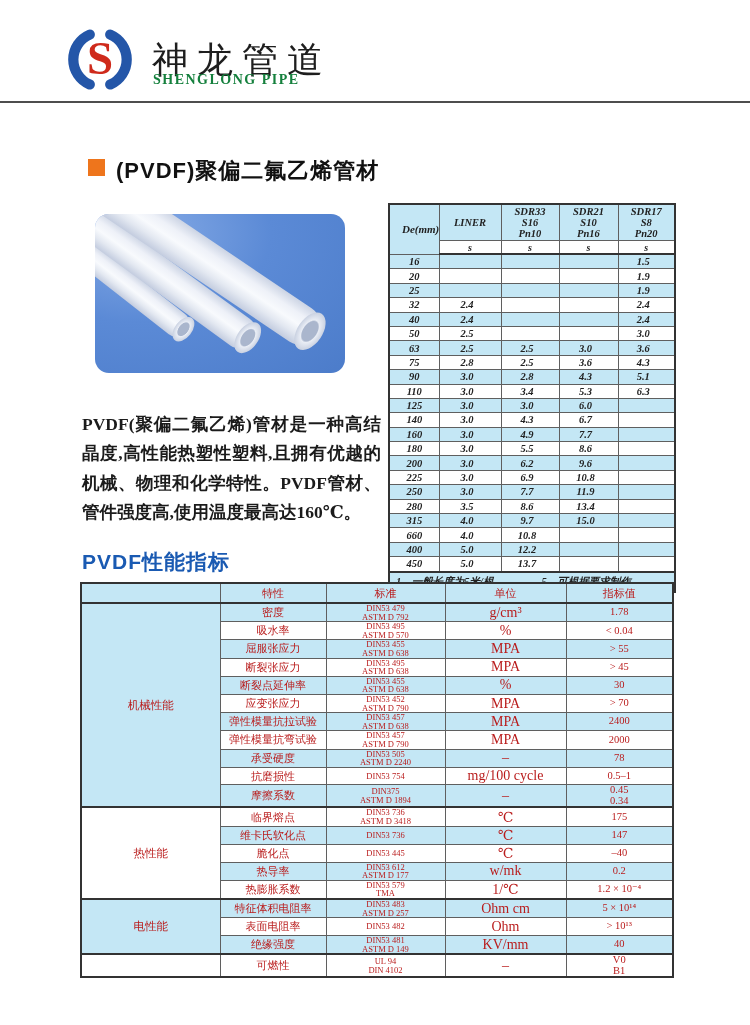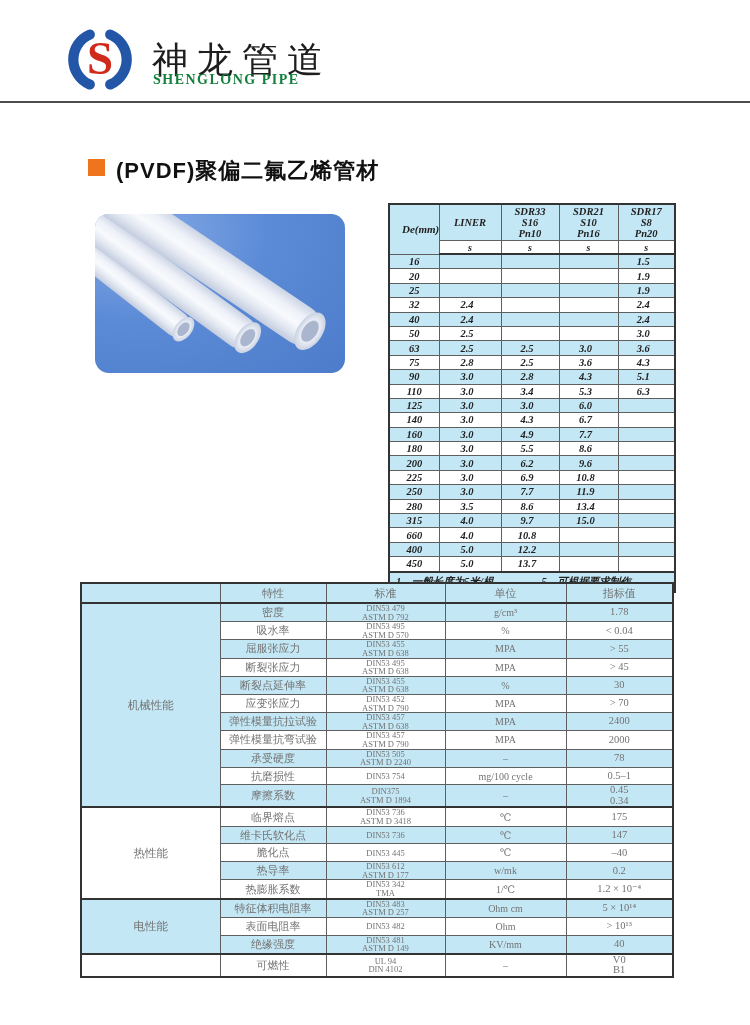--- a/index.html
+++ b/index.html
@@ -55,26 +55,26 @@
                         text-align:left; padding:2px 6px; }
   .dim-table tfoot .note2 { margin-left:48px; }
   .pre { white-space:pre-line; }
 
   
   .sec-title { position:absolute; left:82px; top:548px; font-size:21px; font-weight:bold; color:#1a5ab2;
                font-family:"Liberation Sans","DejaVu Sans",sans-serif; letter-spacing:1px; }
 
   
   .perf-table { position:absolute; left:80px; top:582px; width:592px; table-layout:fixed;
-                border-collapse:collapse; border:2px solid #333; color:#737373; text-align:center; }
+                border-collapse:collapse; border:2px solid #333; color:#b91c1c; text-align:center; }
   .perf-table th, .perf-table td { border:1px solid #5f5f5f; padding:0; }
   .perf-table thead th { background:#c4e7f5; font-size:11px; font-weight:normal; height:18px; }
   .perf-table td.prop { font-size:11px; height:16.8px; }
   .perf-table td.std  { font-size:8.5px; line-height:8.6px; }
-  .perf-table td.unit { font-size:10px; }
+  .perf-table td.unit { font-size:14px; }
   .perf-table td.val  { font-size:10.5px; line-height:10.5px; }
   .perf-table tr.blue td { background:#c4e7f5; }
   .perf-table td.group { font-size:11.5px; background:#fff; }
   .perf-table td.group.gblue { background:#c4e7f5; }
   .perf-table tr.group-start td { border-top:2px solid #333; }
 </style>
 </head>
 <body>
 
 <div class="page">
@@ -92,20 +92,21 @@
 
   <div class="title-bullet"></div>
   <div class="page-title">(PVDF)聚偏二氟乙烯管材</div>
 
   <div class="photo">
     <div class="pipe pipe1"></div>
     <div class="pipe pipe2"></div>
     <div class="pipe pipe3"></div>
   </div>
 
+  <p class="intro">PVDF(聚偏二氟乙烯)管材是一种高结晶度,高性能热塑性塑料,且拥有优越的机械、物理和化学特性。PVDF管材、管件强度高,使用温度最高达160℃。</p>
 
   <table class="dim-table" id="dim-table">
     <colgroup>
       <col style="width:50px">
         <col style="width:62px">
         <col style="width:58px">
       <col style="width:59px">
         <col style="width:57px">
     </colgroup>
   <thead>
@@ -285,20 +286,21 @@
           <td></td>
         </tr>
       </tbody>
       <tfoot>
         <tr>
           <td colspan="5"><span>1、一般长度为5米/根</span><span class="note2">5、可根据要求制作</span></td>
         </tr>
       </tfoot>
     </table>
 
+  <div class="sec-title">PVDF性能指标</div>
 
   <table class="perf-table" id="perf-table">
     <colgroup>
       <col style="width:139px">
         <col style="width:106px">
         <col style="width:119px">
       <col style="width:121px">
         <col style="width:107px">
     </colgroup>
   <thead>
@@ -411,21 +413,21 @@
         </tr>
         <tr class="blue">
           <td class="prop">热导率</td>
           <td class="std pre">DIN53    612
 ASTM  D 177</td>
           <td class="unit">w/mk</td>
           <td class="val pre">0.2</td>
         </tr>
         <tr class="">
           <td class="prop">热膨胀系数</td>
-          <td class="std pre">DIN53    342
+          <td class="std pre">DIN53    579
 TMA</td>
           <td class="unit">1/℃</td>
           <td class="val pre">1.2 × 10⁻⁴</td>
         </tr>
         <tr class="blue group-start">
           <td class="group gblue" rowspan="3">电性能</td>
           <td class="prop">特征体积电阻率</td>
           <td class="std pre">DIN53    483
 ASTM  D  257</td>
           <td class="unit">Ohm  cm</td>

